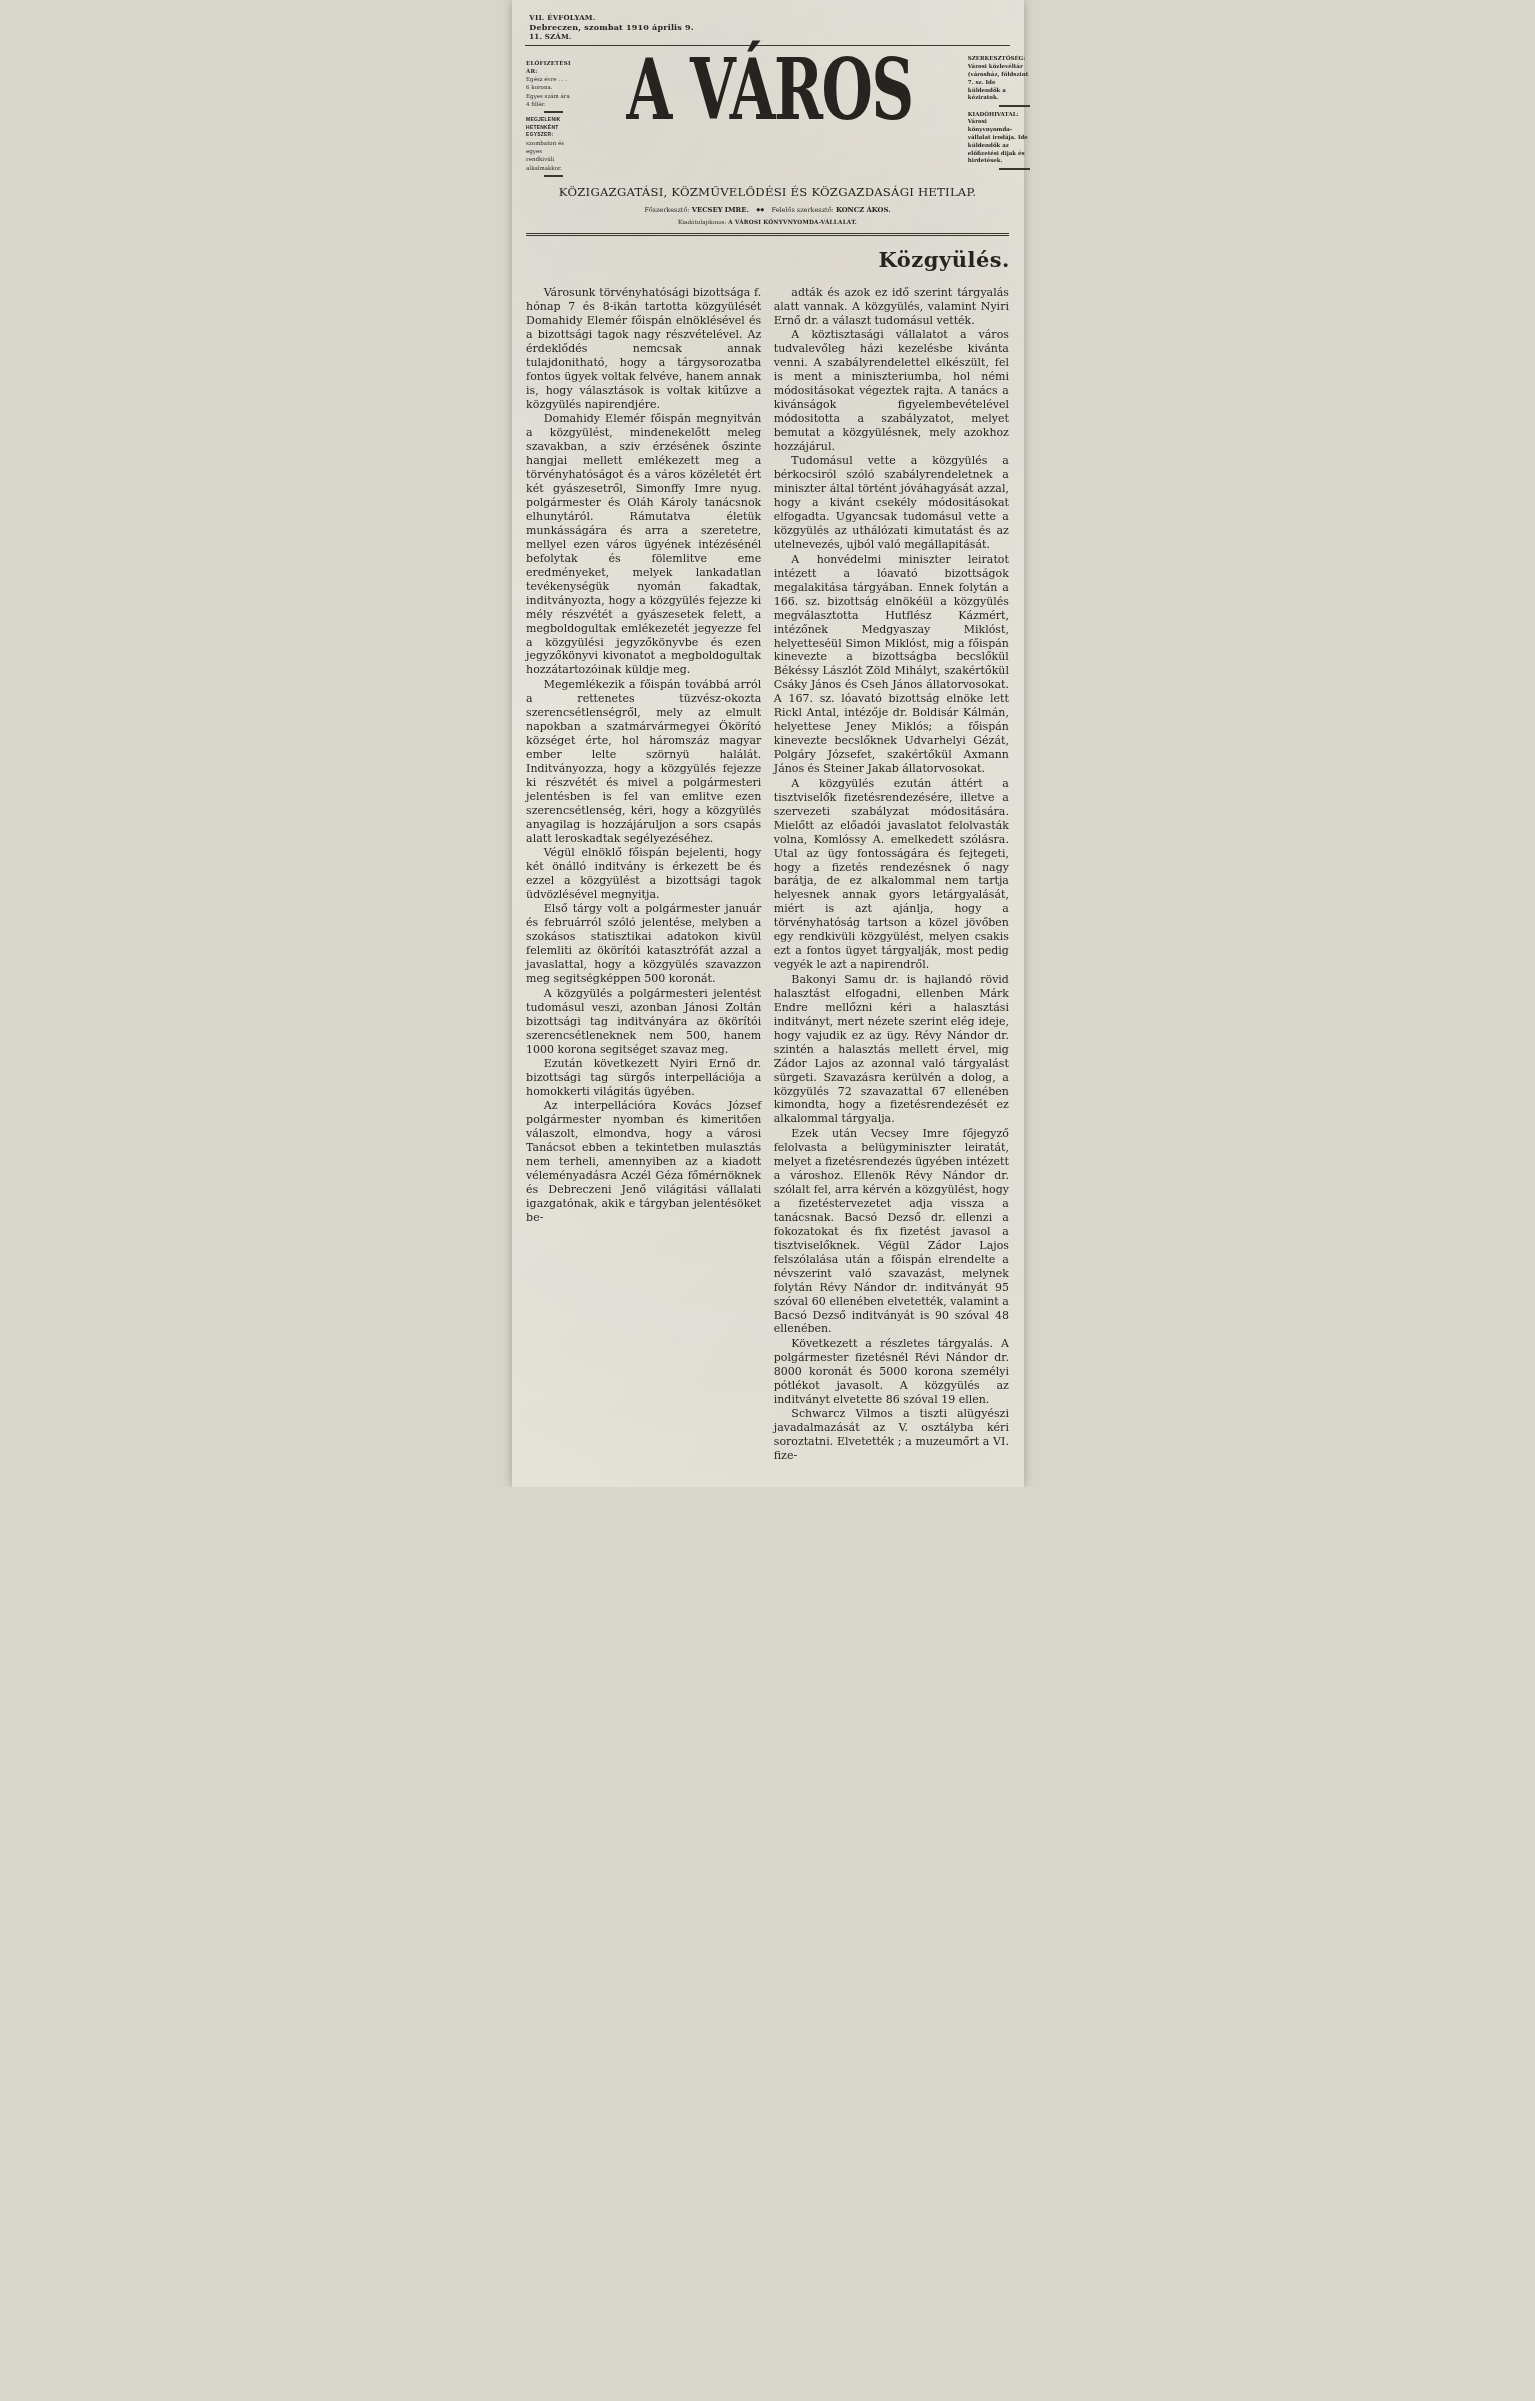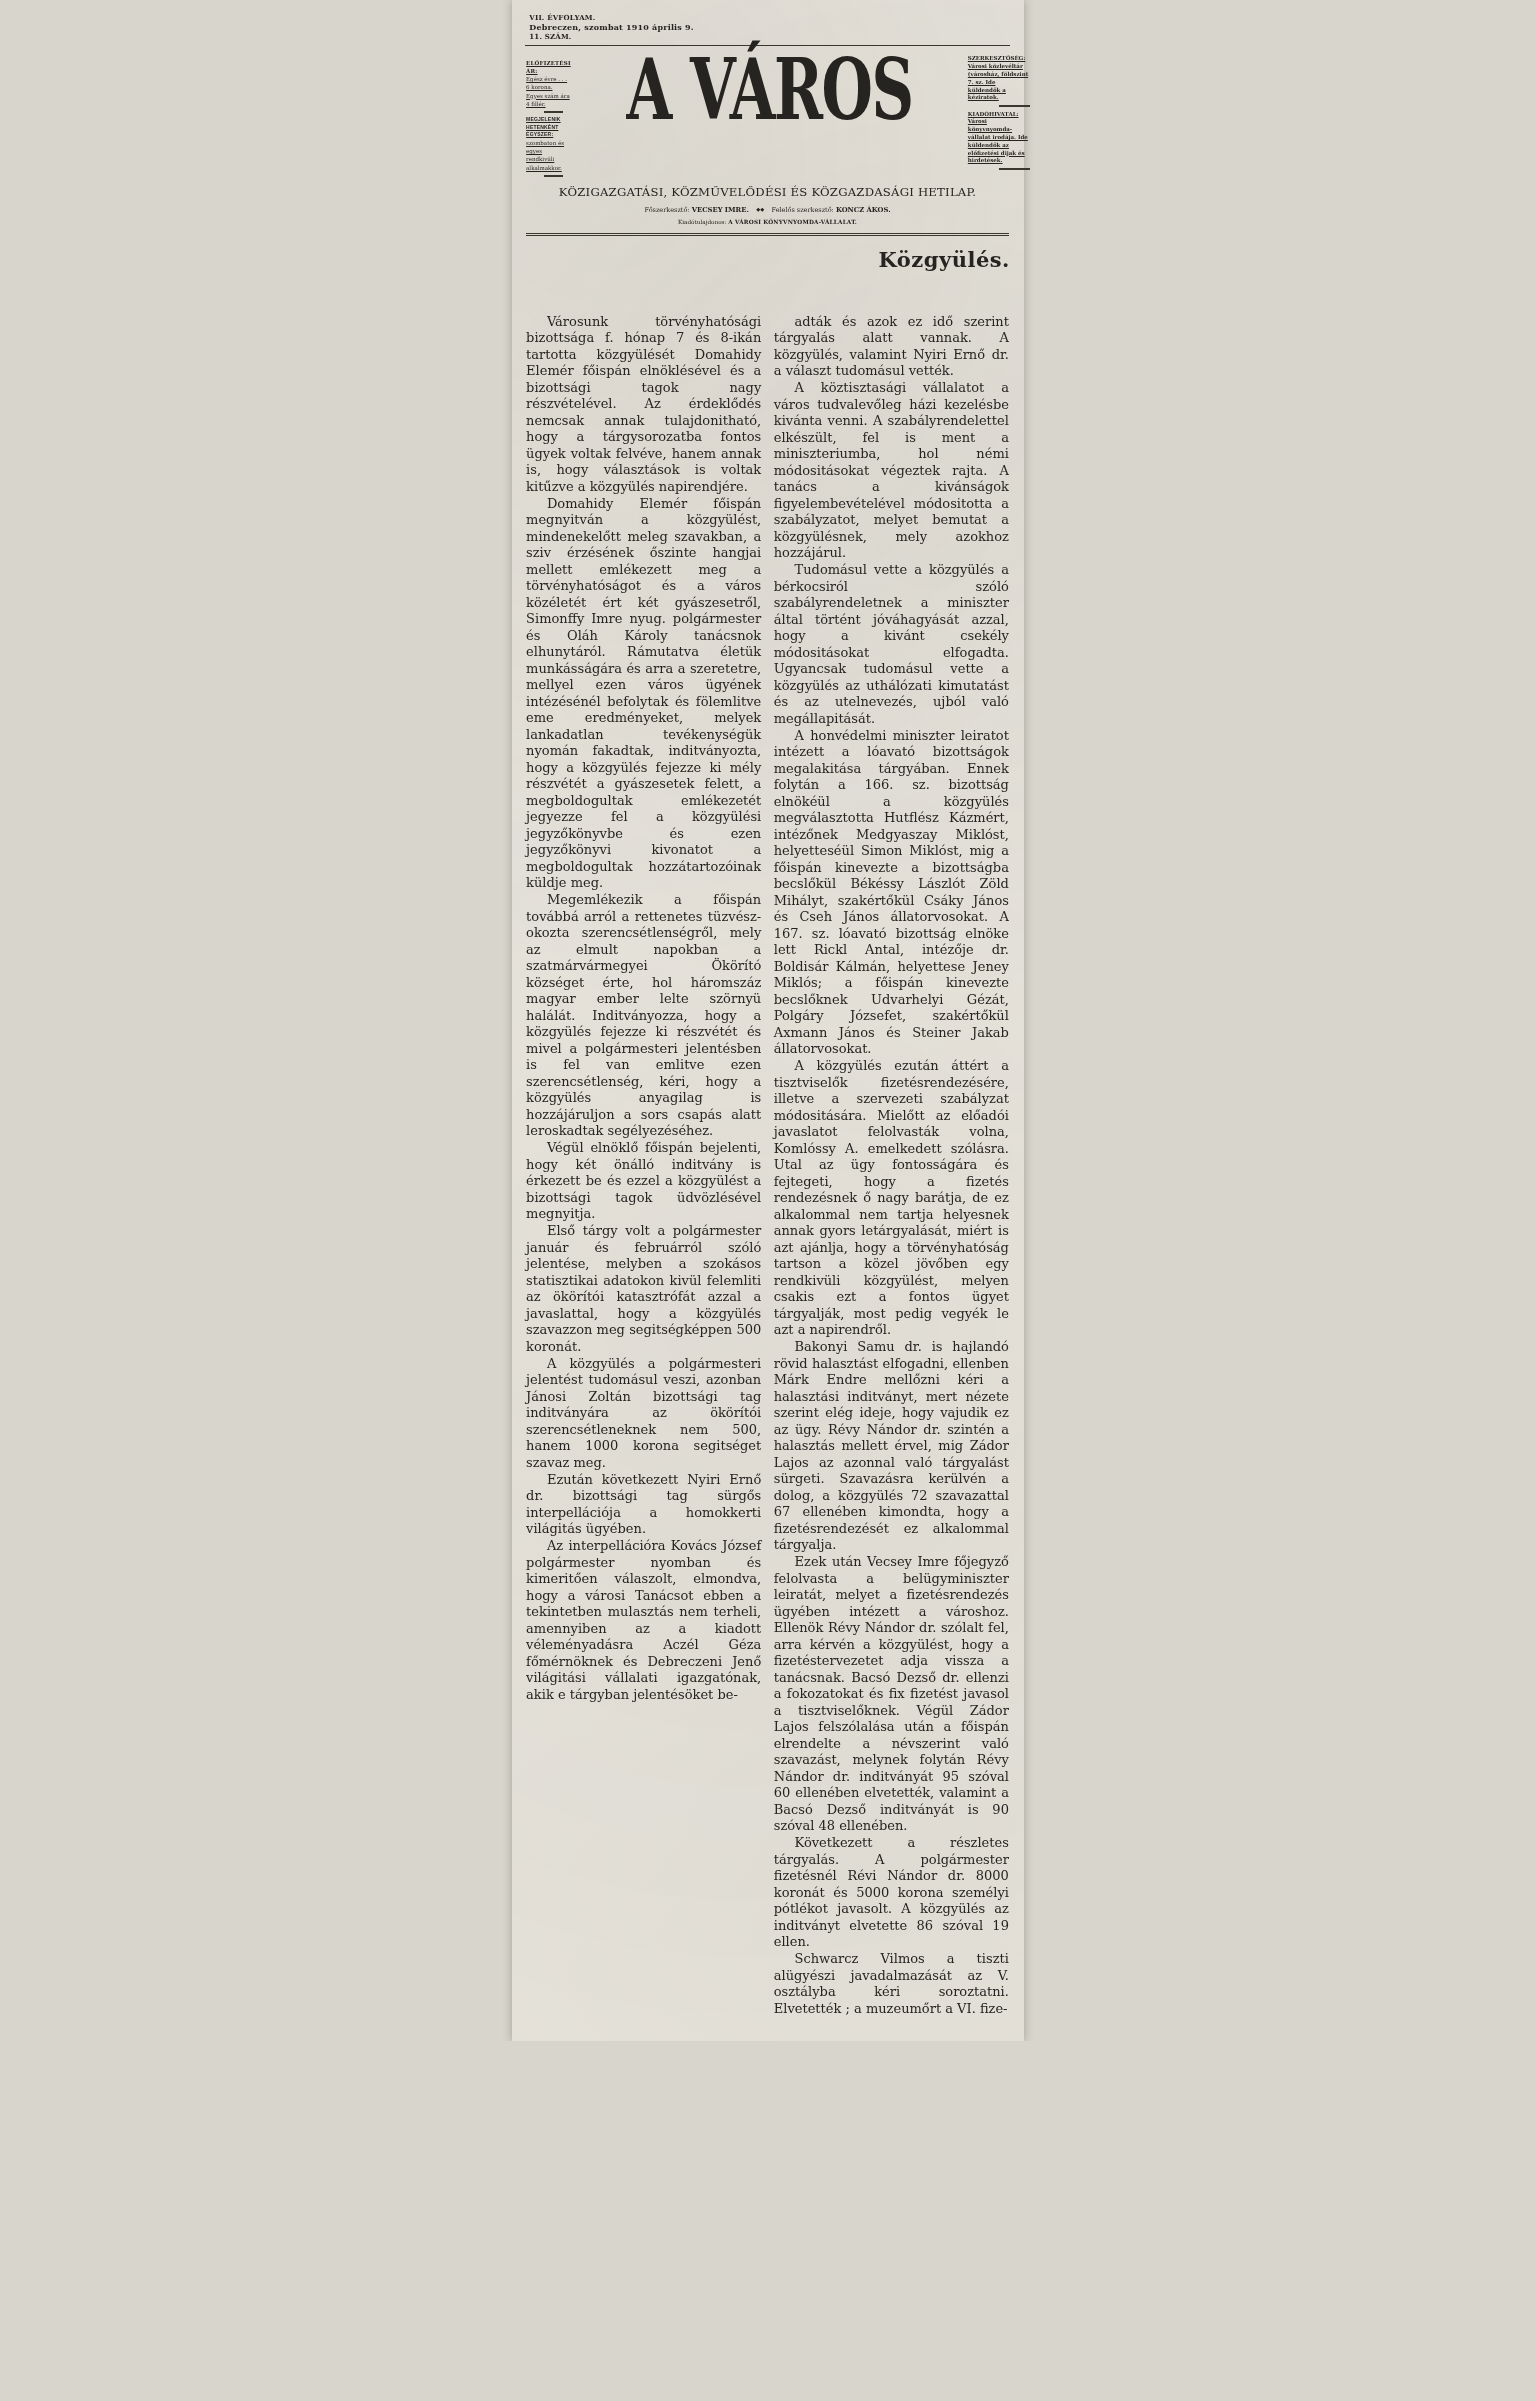--- a/index.html
+++ b/index.html
@@ -32,21 +32,21 @@
   .topbar{
     display:flex; justify-content:space-between; align-items:baseline;
     font-weight:bold; font-size:7px; letter-spacing:0.2px;
     padding:3.1px 4.2px 3.6px;
     flex-direction:column;
   }
   .tb-center{ font-size:8px; }
   .rule{ border-top:0.8px solid var(--rule); margin:0 0 4.2px; }
 
   
-  .masthead{ display:flex; justify-content:space-between; align-items:flex-start; min-height:88px;text-decoration:underline; }
+  .masthead{ display:flex; justify-content:space-between; align-items:flex-start; min-height:88px; }
   .mast-left{
     width:102px; font-size:5.5px; line-height:1.5;
     padding-top:8.3px; padding-left:1px;
   }
   .mast-left .small-head{ font-weight:bold; letter-spacing:0.2px; }
   .mast-left .freq-head{ font-family:"Liberation Sans","DejaVu Sans",sans-serif; font-weight:bold; font-size:5px; letter-spacing:0.2px; }
   .mast-right{
     width:111px; font-size:5.5px; line-height:1.42;
     font-weight:bold; padding-top:5.2px; padding-right:1px;
   }
@@ -82,22 +82,22 @@
     margin:0 1px 11.5px;
   }
 
   
   .article-title{
     text-align:right; font-size:21px; font-weight:bold;
     margin:3.1px 0 13.6px; letter-spacing:0.5px;
   }
   .columns{ display:flex; gap:12.5px; padding:0 1px; }
   .col{
-    flex:1; font-size:13px; line-height:1.27;
-    text-align:justify; hyphens:auto;margin-top:28px; -webkit-hyphens:auto;
+    flex:1; font-size:11px; line-height:1.27;
+    text-align:justify; hyphens:auto; -webkit-hyphens:auto;
   }
   .col p{ margin:0; text-indent:1.6em; }
   .col p + p{ margin-top:0.5px; }
 </style>
 </head>
 <body>
 
 <div class="page">
 
   <header class="topbar">

